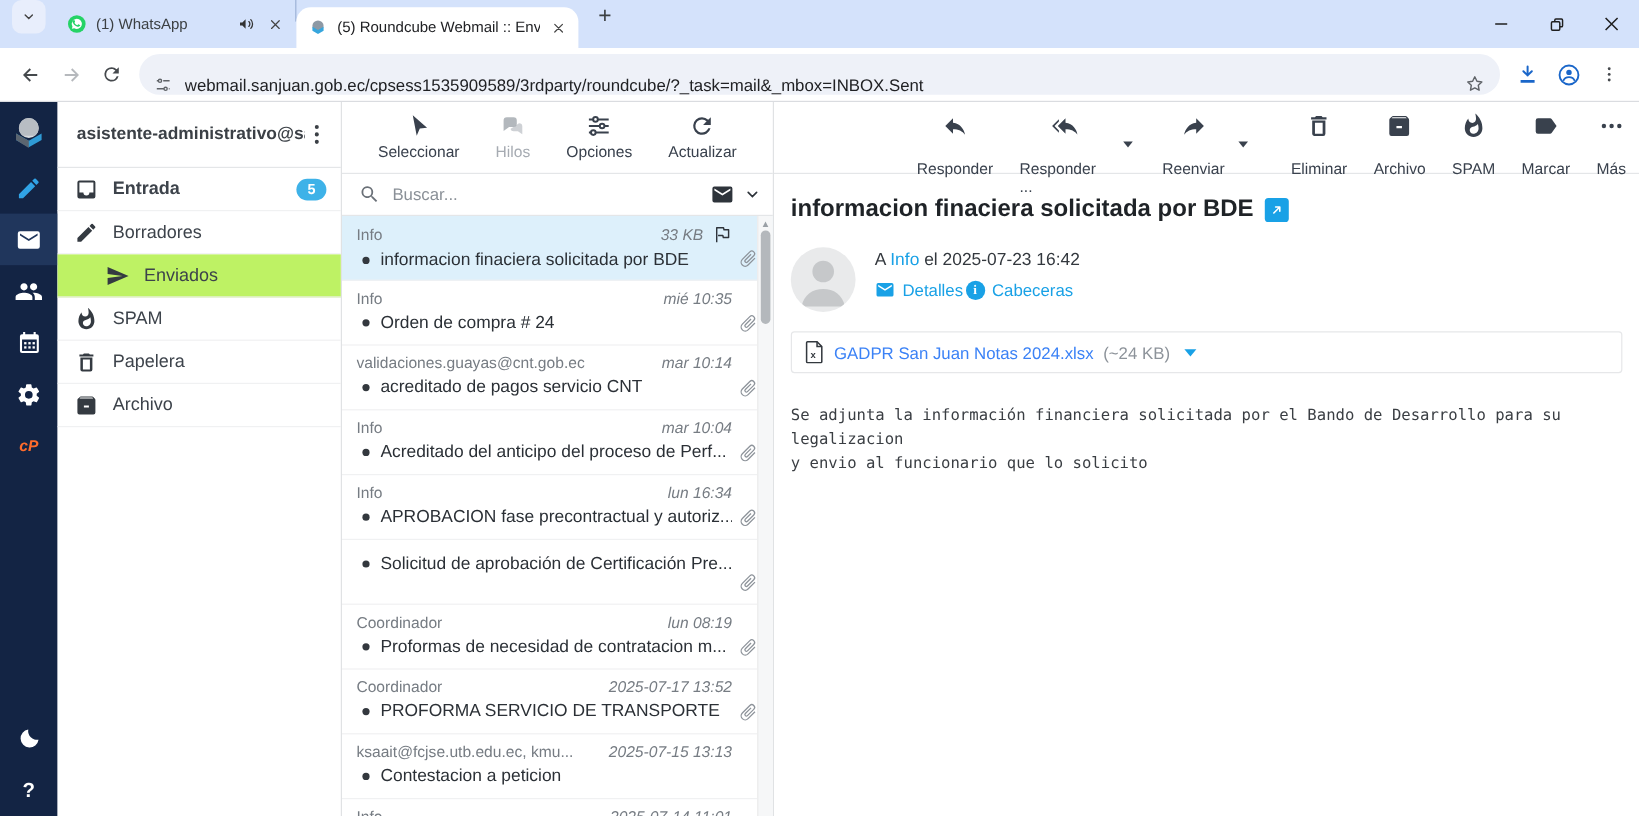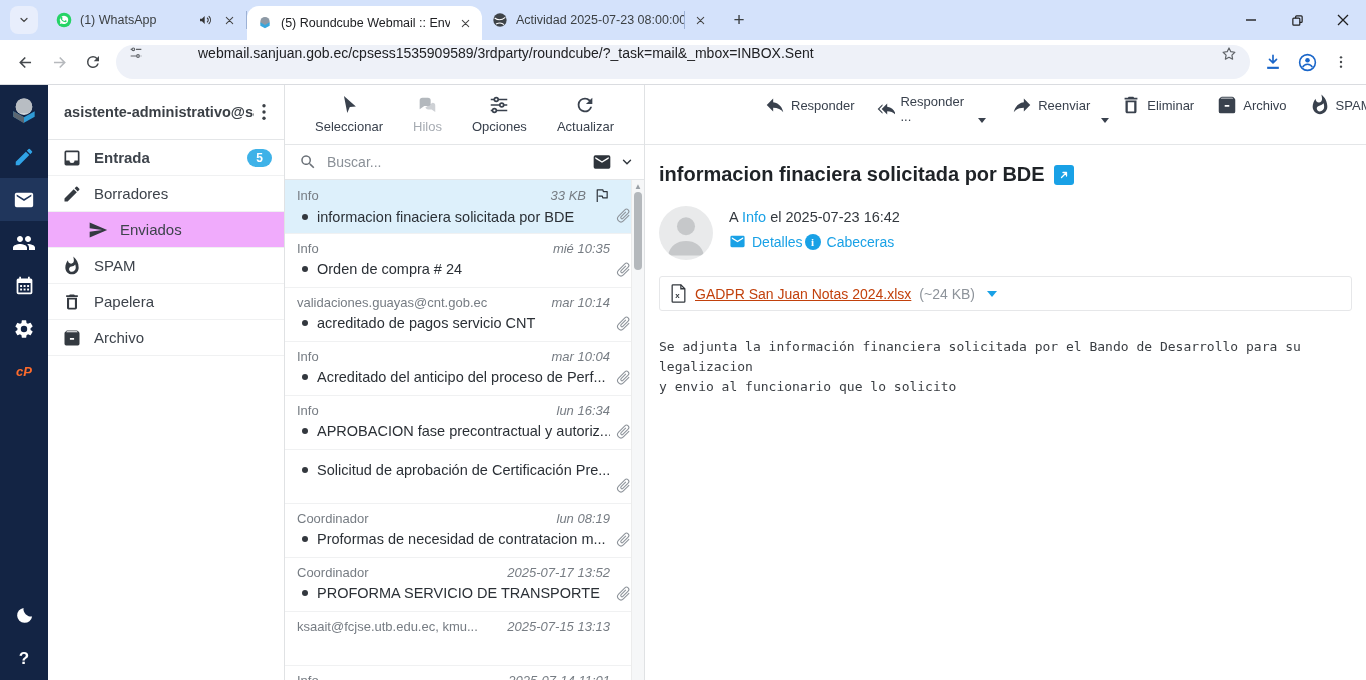--- a/index.html
+++ b/index.html
@@ -1,36 +1,36 @@
 <!DOCTYPE html>
 <html><head>
 <meta charset="utf-8">
 <style>
   * { margin:0; padding:0; box-sizing:border-box; }
   html,body { width:1366px; height:680px; overflow:hidden; font-family:"Liberation Sans",sans-serif; background:#fff; }
   svg { display:block; }
 
   
-  .titlebar { height:40px; background:#d4e2fb; display:flex; align-items:center; }
+  .titlebar { height:40px; background:#d4e2fb; display:flex; align-items:flex-start; }
   .tab-search-btn { width:28px; height:28px; margin:0 8px 0 10px; border-radius:8px; background:#e8eefc; display:flex; align-items:center; justify-content:center; color:#444; }
   .tab { height:40px; display:flex; align-items:center; padding:0 8px 0 10px; font-size:12.5px; color:#3c4043; max-width:235px; min-width:200px; position:relative; }
   .tab.active { background:#fff; border-radius:12px 12px 0 0; height:34px; margin-top:6px; color:#202124; }
   .tab .favicon { width:16px; height:16px; margin-right:8px; flex:none; }
   .tab .tab-title { flex:1; white-space:nowrap; overflow:hidden; }
   .tab .tab-x { width:18px; height:18px; margin-left:6px; flex:none; display:flex; align-items:center; justify-content:center; color:#444; border-radius:50%; }
   .tab .audio { width:16px; height:16px; color:#333; margin-left:4px; flex:none; }
   .tab-sep { width:1px; height:18px; background:#9db2d6; }
   .newtab-btn { width:28px; height:28px; margin-left:8px; display:flex; align-items:center; justify-content:center; color:#3c4043; font-size:19px; }
   .win-controls { margin-left:auto; display:flex; height:40px; }
   .win-btn { width:46px; height:100%; display:flex; align-items:center; justify-content:center; color:#1f1f1f; }
 
   .urlbar { height:45px; background:#fff; display:flex; align-items:center; padding:0 8px; border-bottom:1px solid #dadce0; }
   .nav-ic { width:34px; height:34px; display:flex; align-items:center; justify-content:center; border-radius:50%; color:#45494d; flex:none; }
   .nav-ic.disabled { color:#b6b9bd; }
-  .omnibox { flex:1; height:34px; background:#eef1f8; border-radius:17px; display:flex; align-items:flex-start; padding:0 12px; margin:0 6px;gap:44px; }
+  .omnibox { flex:1; height:34px; background:#eef1f8; border-radius:17px; display:flex; align-items:flex-end; padding:0 12px; margin:0 6px; }
   .omnibox .tune { color:#5f6368; margin-right:10px; flex:none; }
   .omnibox .url-text { flex:1; font-size:14px; color:#202124; white-space:nowrap; overflow:hidden; }
   .omnibox .star { color:#5f6368; flex:none; }
   .chrome-right { display:flex; align-items:center; flex:none; }
 
   
   .app { display:flex; height:595px; }
 
   .rail { width:48px; background:#132444; display:flex; flex-direction:column; align-items:center; flex:none; }
   .rail-logo { width:48px; height:50px; display:flex; align-items:center; justify-content:center; }
@@ -42,21 +42,21 @@
   .rail-help { color:#fff; font-weight:700; font-size:17px; }
 
   .folders-panel { width:237px; border-right:1px solid #e0e2e4; display:flex; flex-direction:column; flex:none; background:#fff; }
   .account-header { height:55px; display:flex; align-items:center; padding:0 10px 0 16px; border-bottom:1px solid #e4e6e8; }
   .account-email { flex:1; font-size:14.5px; font-weight:700; color:#3b4046; white-space:nowrap; overflow:hidden; }
   .kebab { width:20px; display:flex; justify-content:center; color:#3b4046; }
   .folder-row { height:36px; display:flex; align-items:center; padding:0 12px 0 14px; border-bottom:1px solid #f0f1f2; color:#3d434b; font-size:15px; }
   .folder-row .f-ic { width:20px; height:20px; margin-right:12px; color:#343a41; flex:none; }
   .folder-row .f-label { flex:1; }
   .folder-row.bold .f-label { font-weight:700; }
-  .folder-row.selected { background:#f0abfc;padding-left:40px; }
+  .folder-row.selected { background:#bef264;padding-left:40px; }
   .badge { background:#3eb2e8; color:#fff; font-size:12px; font-weight:700; border-radius:9px; padding:2px 9px; }
 
   .list-panel { width:360px; border-right:1px solid #e0e2e4; display:flex; flex-direction:column; flex:none; position:relative; background:#fff; }
   .list-toolbar { height:60px; display:flex; align-items:flex-start; justify-content:space-evenly; padding-top:9px; border-bottom:1px solid #e4e6e8; flex:none; }
   .tb-btn { display:flex; flex-direction:column; align-items:center; gap:3px; color:#39414d; font-size:13px; }
   .tb-btn .tb-ic { width:22px; height:22px; }
   .tb-btn.disabled { color:#a6abb2; }
   .searchbar { height:35px; display:flex; align-items:center; padding:0 10px 0 14px; border-bottom:1px solid #e4e6e8; flex:none; }
   .searchbar .s-ic { width:18px; height:18px; color:#6b7178; margin-right:10px; flex:none; }
   .searchbar input { flex:1; border:none; outline:none; font-size:14px; color:#333; background:transparent; font-family:"Liberation Sans",sans-serif; }
@@ -77,41 +77,41 @@
   .m-clip { width:17px; height:17px; color:#8d939a; position:absolute; right:12px; top:27px; transform:rotate(45deg); }
 
   .list-scrollbar { position:absolute; right:0; top:95px; bottom:0; width:13px; background:#f6f7f8; border-left:1px solid #ececec; }
   .list-scrollbar .arr { color:#9aa0a6; font-size:8px; text-align:center; padding-top:2px; }
   .list-scrollbar .thumb { position:absolute; top:12px; left:2px; width:8px; height:78px; background:#b4b8bc; border-radius:4px; }
 
   
   .view-panel { flex:1; display:flex; flex-direction:column; background:#fff; min-width:0; }
   .view-toolbar { height:60px; display:flex; align-items:flex-start; gap:0; padding:9px 0 0 108px; border-bottom:1px solid #e4e6e8; flex:none; }
   .vt-group { display:flex; align-items:flex-start; }
-  .vt-btn { display:flex; flex-direction:row; align-items:center; gap:5px; color:#39414d; font-size:13px; padding:0 11px; }
+  .vt-btn { display:flex; flex-direction:column; align-items:center; gap:17px; color:#39414d; font-size:13px; padding:0 11px; }
   .vt-btn .tb-ic { width:22px; height:22px; }
   .vt-caret { width:0; height:0; border-left:4px solid transparent; border-right:4px solid transparent; border-top:5px solid #39414d; margin-top:24px; }
   .vt-gap { width:26px; }
 
   .view-body { flex:1; padding:14px 14px 0 14px; overflow:hidden; }
   .subject-line { display:flex; align-items:center; gap:9px; margin:4px 0 14px 0; }
   .subject-title { font-size:20px; font-weight:700; color:#1f2327; }
   .extwin { width:20px; height:20px; background:#19a1e6; border-radius:3px; display:flex; align-items:center; justify-content:center; flex:none; }
   .msg-header { display:flex; gap:16px;margin-top:20px; }
   .avatar { width:54px; height:54px; border-radius:50%; background:#e9eaeb; overflow:hidden; flex:none; display:flex; align-items:flex-end; justify-content:center; }
   .hdr-lines { padding-top:3px; }
   .to-line { font-size:14.5px; color:#33383e; }
   .to-line .lnk { color:#19a1e6; }
   .hdr-links { display:flex; align-items:center; gap:2px; margin-top:8px; }
   .hdr-link { display:flex; align-items:center; gap:6px; color:#19a1e6; font-size:14px; }
   .hdr-link .hl-ic { width:17px; height:17px; }
   .info-circ { width:16px; height:16px; border-radius:50%; background:#19a1e6; color:#fff; font-size:11px; font-weight:700; display:flex; align-items:center; justify-content:center; font-family:"Liberation Serif",serif; }
 
   .attach-bar { margin-top:16px; border:1px solid #e6e7e9; border-radius:3px; padding:7px 10px; display:flex; align-items:center; gap:8px; }
-  .attach-name { font-size:14px; color:#c2410c;text-decoration:underline; }
+  .attach-name { font-size:14px; color:#3b82f6; }
   .attach-size { font-size:14px; color:#8d939a; }
   .attach-caret { width:0; height:0; border-left:5px solid transparent; border-right:5px solid transparent; border-top:6px solid #19a1e6; margin-left:4px; }
 
   .mail-body { margin-top:26px; font-family:"DejaVu Sans Mono",monospace; font-size:13px; color:#3a3e43; line-height:1.55; }
 </style>
 </head>
 <body>
 
 <div class="titlebar">
   <div class="tab-search-btn">
@@ -135,35 +135,20 @@
         </svg>
       </span>
   </div>
   <div class="tab-sep"></div>
   <div class="tab active">
     <svg class="favicon" viewBox="0 0 24 24">
         <circle cx="12" cy="10" r="7" fill="#8d99a5"></circle>
         <path d="M5 11l7 4 7-4v5l-7 4-7-4z" fill="#37a6dd"></path>
       </svg>
     <span class="tab-title">(5) Roundcube Webmail :: Envia</span>
-    <span class="tab-x">
-        <svg width="11" height="11" viewBox="0 0 24 24">
-          <path d="M5 5l14 14M19 5L5 19" stroke="currentColor" stroke-width="2.2" stroke-linecap="round"></path>
-        </svg>
-      </span>
-  </div>
-  <div class="tab">
-    <svg class="favicon" viewBox="0 0 24 24">
-        <circle cx="12" cy="12" r="10" fill="#3e4348"></circle>
-        <path d="M4 9c4 3 10 4 16-1M6 18c4-2 9-2 12 1" fill="none" stroke="#fff" stroke-width="1.6"></path>
-      </svg>
-    <span class="tab-title">Actividad 2025-07-23 08:00:00</span>
-    <svg width="1" height="18">
-        <rect width="1" height="18" fill="#9db2d6"></rect>
-      </svg>
     <span class="tab-x">
         <svg width="11" height="11" viewBox="0 0 24 24">
           <path d="M5 5l14 14M19 5L5 19" stroke="currentColor" stroke-width="2.2" stroke-linecap="round"></path>
         </svg>
       </span>
   </div>
   <div class="newtab-btn">+</div>
   <div class="win-controls">
     <div class="win-btn">
         <svg width="12" height="12" viewBox="0 0 12 12">
@@ -501,20 +486,24 @@
     <svg class="m-clip" viewBox="0 0 24 24">
             <path d="M16.5 6v11.5a4 4 0 0 1-8 0V5a2.5 2.5 0 0 1 5 0v10.5a1 1 0 0 1-2 0V6H10v9.5a2.5 2.5 0 0 0 5 0V5a4 4 0 0 0-8 0v12.5a5.5 5.5 0 0 0 11 0V6h-1.5z" fill="currentColor"></path>
           </svg>
   </div>
 
   <div class="msg-row">
     <div class="m-line1">
       <span class="m-sender">ksaait@fcjse.utb.edu.ec, kmu...</span>
       <span class="m-meta">2025-07-15 13:13</span>
 
+    </div>
+    <div class="m-line2">
+      <span class="m-dot"></span>
+      <span class="m-subject">Contestacion a peticion</span>
     </div>
 
   </div>
 
   <div class="msg-row">
     <div class="m-line1">
       <span class="m-sender">Info</span>
       <span class="m-meta">2025-07-14 11:01</span>
 
     </div>

